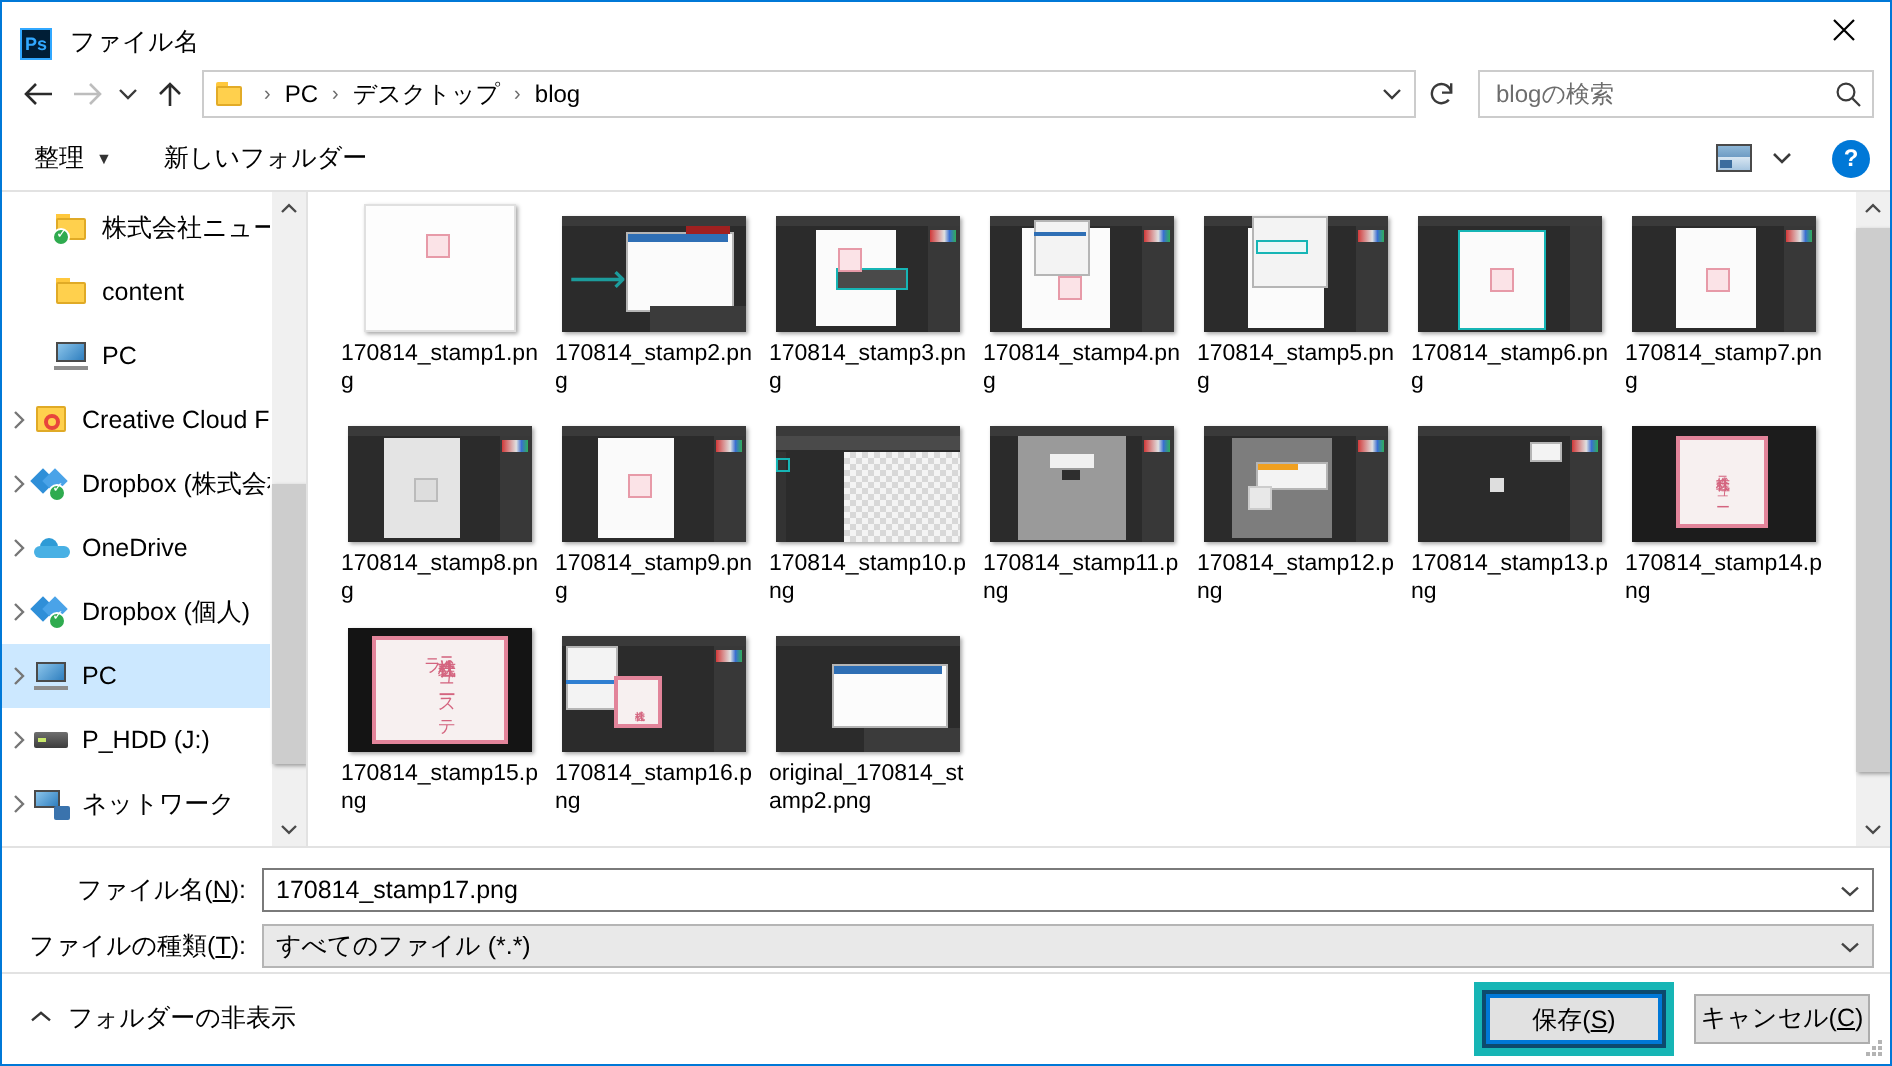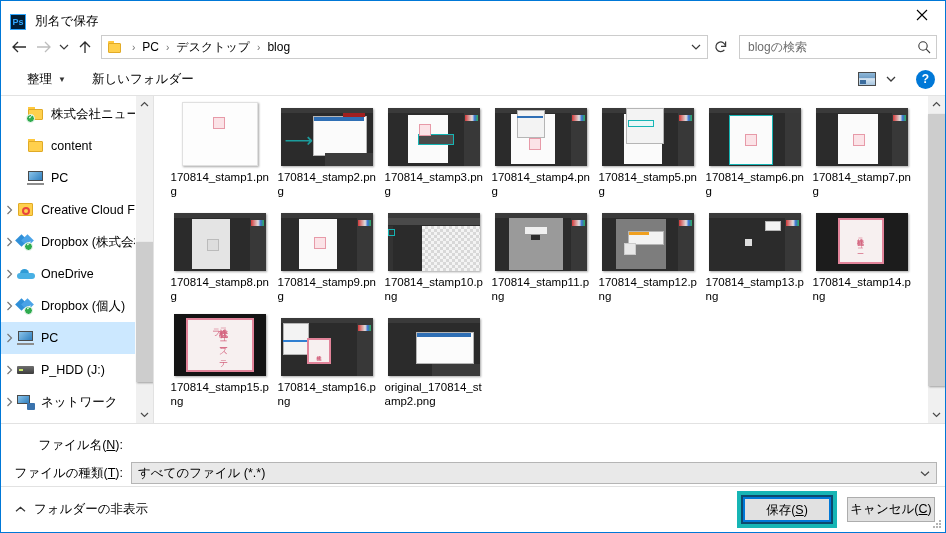--- a/index.html
+++ b/index.html
@@ -154,21 +154,21 @@
     white-space: nowrap;
     overflow: hidden;
   }
   .searchbox .mag { width: 24px; display: flex; align-items: center; justify-content: center; }
 
   
   .cmdbar {
     height: 32px;
     display: flex;
     align-items: center;
-    padding: 0 10px 0 20px;
+    padding: 0 10px 0 10px;
     border-bottom: 1px solid #e2e2e2;
     background: #ffffff;
   }
   .cmd {
     font-size: 12.5px;
     color: #000000;
     display: flex;
     align-items: center;
     gap: 6px;
     padding: 3px 6px;
@@ -480,21 +480,21 @@
     width: 2px; height: 2px; background: #b4b4b4;
   }
 </style>
 </head>
 <body>
 
 <div id="dialog">
 
   <div class="titlebar">
     <div class="ps-icon">Ps</div>
-    <div class="title-text">別名で保存</div>
+    <div class="title-text">ファイル名</div>
     <div class="close-btn">
       <svg width="12" height="12" viewBox="0 0 12 12" aria-hidden="true">
         <path d="M1 1 L11 11 M11 1 L1 11" stroke="#000" stroke-width="1.1" fill="none"></path>
       </svg>
     </div>
   </div>
 
   <div class="navbar">
     <div class="nav-btn">
       <svg width="17" height="14" viewBox="0 0 17 14" aria-hidden="true">
@@ -906,20 +906,28 @@
               <path d="M1 2 L4.5 5.4 L8 2" stroke="#4a4a4a" stroke-width="1.2" fill="none"></path>
             </svg>
         </div>
       </div>
     </div>
   </div>
 
   <div class="form">
     <div class="formrow">
       <div class="formlabel"><span>ファイル名(</span><u>N</u><span>):</span></div>
+      <div class="combo">
+        <div class="val">170814_stamp17.png</div>
+        <div class="chev">
+          <svg width="10" height="7" viewBox="0 0 10 7" aria-hidden="true">
+              <path d="M1 1.8 L5 5.4 L9 1.8" stroke="#444" stroke-width="1.2" fill="none"></path>
+            </svg>
+        </div>
+      </div>
     </div>
     <div class="formrow">
       <div class="formlabel"><span>ファイルの種類(</span><u>T</u><span>):</span></div>
       <div class="combo readonly">
         <div class="val">すべてのファイル (*.*)</div>
         <div class="chev">
           <svg width="10" height="7" viewBox="0 0 10 7" aria-hidden="true">
               <path d="M1 1.8 L5 5.4 L9 1.8" stroke="#444" stroke-width="1.2" fill="none"></path>
             </svg>
         </div>

